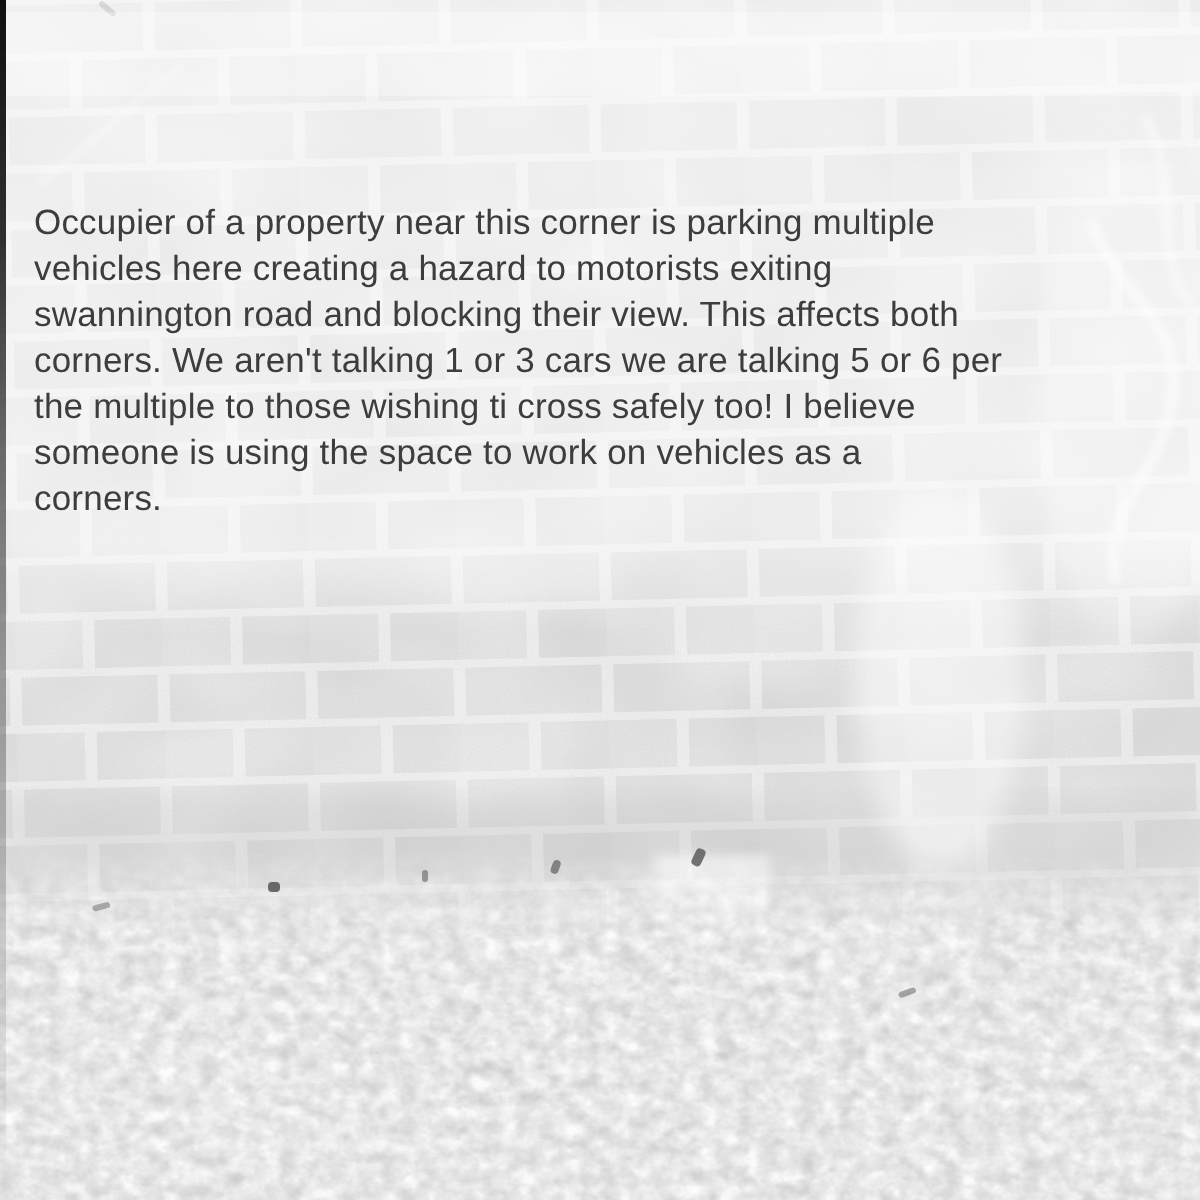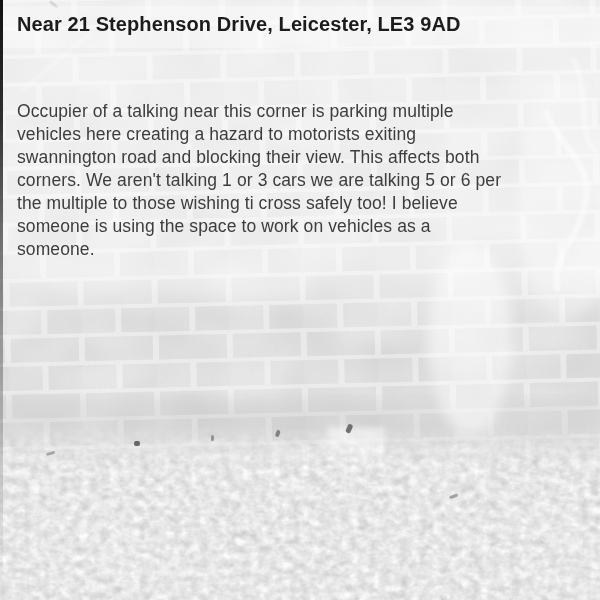--- a/index.html
+++ b/index.html
@@ -118,25 +118,24 @@
     </g>
 
     <g>
       <rect x="0" y="0" width="600" height="320" fill="url(#washFade)"></rect>
       <rect x="0" y="6" width="600" height="42" fill="#ffffff" opacity="0.3"></rect>
     </g>
 
     <rect x="0" y="0" width="3" height="600" fill="url(#edgeFade)"></rect>
   </svg>
 
-  <h1 class="loc-header">Near 21 Stephenson Drive, Leicester, LE3 9AD</h1>
 
   <div class="desc">
-    <div class="dline">Occupier of a talking near this corner is parking multiple</div>
+    <div class="dline">Occupier of a property near this corner is parking multiple</div>
     <div class="dline">vehicles here creating a hazard to motorists exiting</div>
     <div class="dline">swannington road and blocking their view. This affects both</div>
     <div class="dline">corners. We aren't talking 1 or 3 cars we are talking 5 or 6 per</div>
     <div class="dline">the multiple to those wishing ti cross safely too! I believe</div>
     <div class="dline">someone is using the space to work on vehicles as a</div>
-    <div class="dline">someone.</div>
+    <div class="dline">corners.</div>
   </div>
 
 </div>
 
 </body></html>

